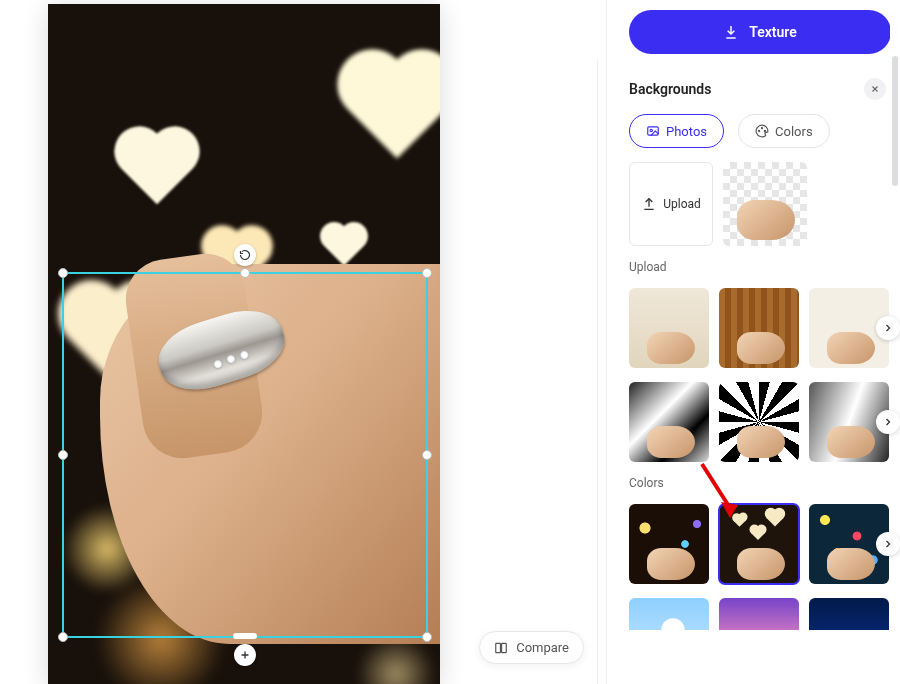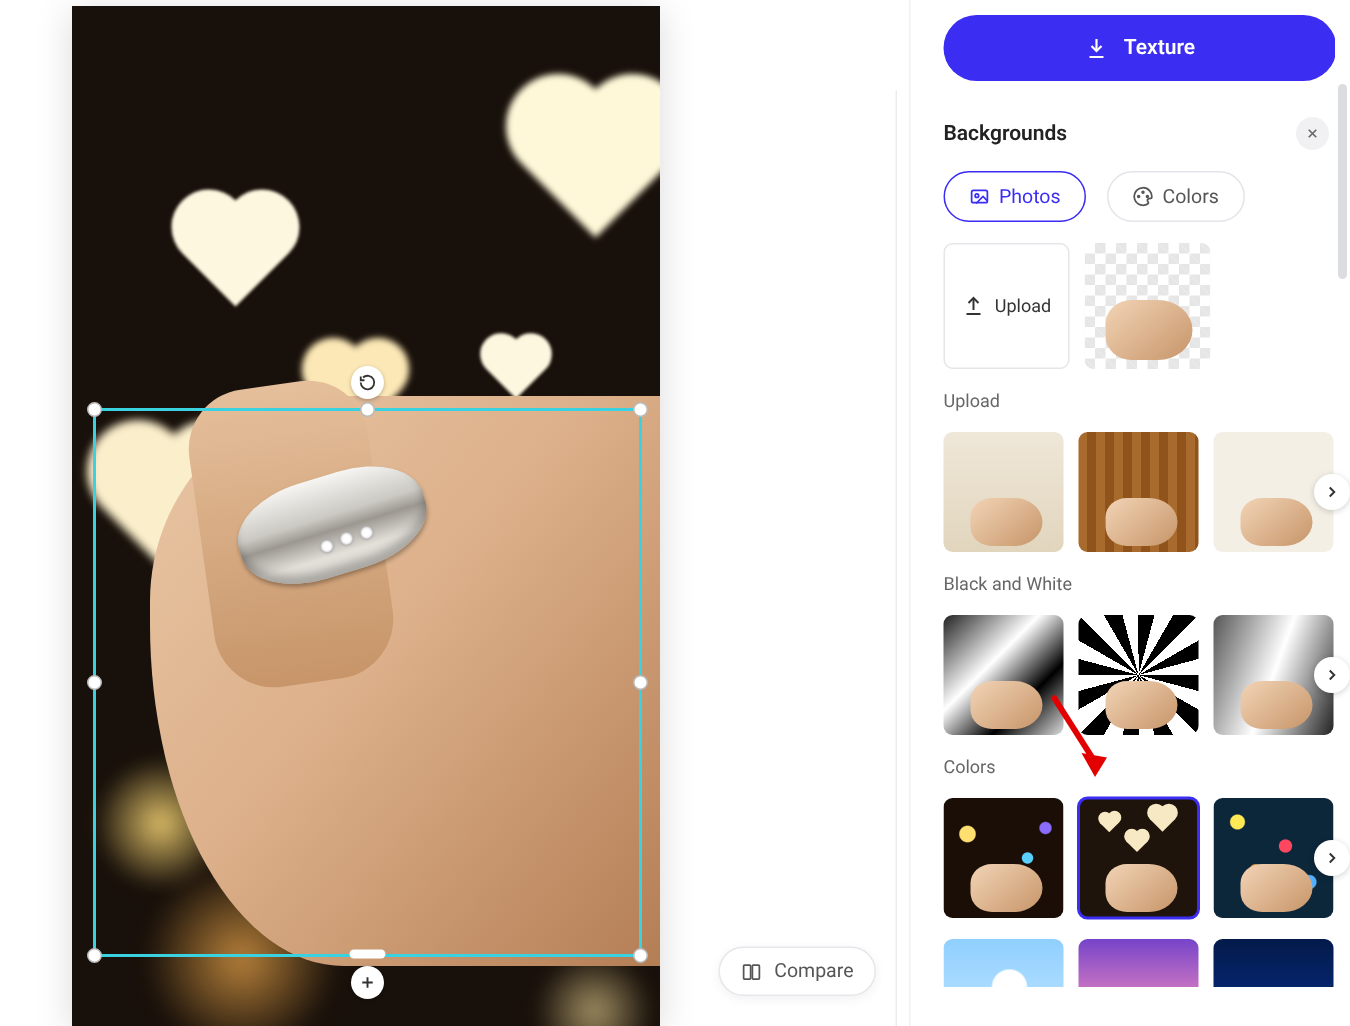--- a/index.html
+++ b/index.html
@@ -202,21 +202,20 @@
     <div class="thumb-box tex3">
         <div class="fist small"></div>
       </div>
     <div class="arrow-right">
       <svg width="12" height="12" viewBox="0 0 24 24" fill="none" stroke="#333" stroke-width="2.6">
           <path d="m9 6 6 6-6 6"></path>
         </svg>
     </div>
   </div>
 
-  <div class="cat-label">Black and White</div>
   <div class="row">
     <div class="thumb-box bw1">
         <div class="fist small"></div>
       </div>
     <div class="thumb-box bw2">
         <div class="fist small"></div>
       </div>
     <div class="thumb-box bw3">
         <div class="fist small"></div>
       </div>

